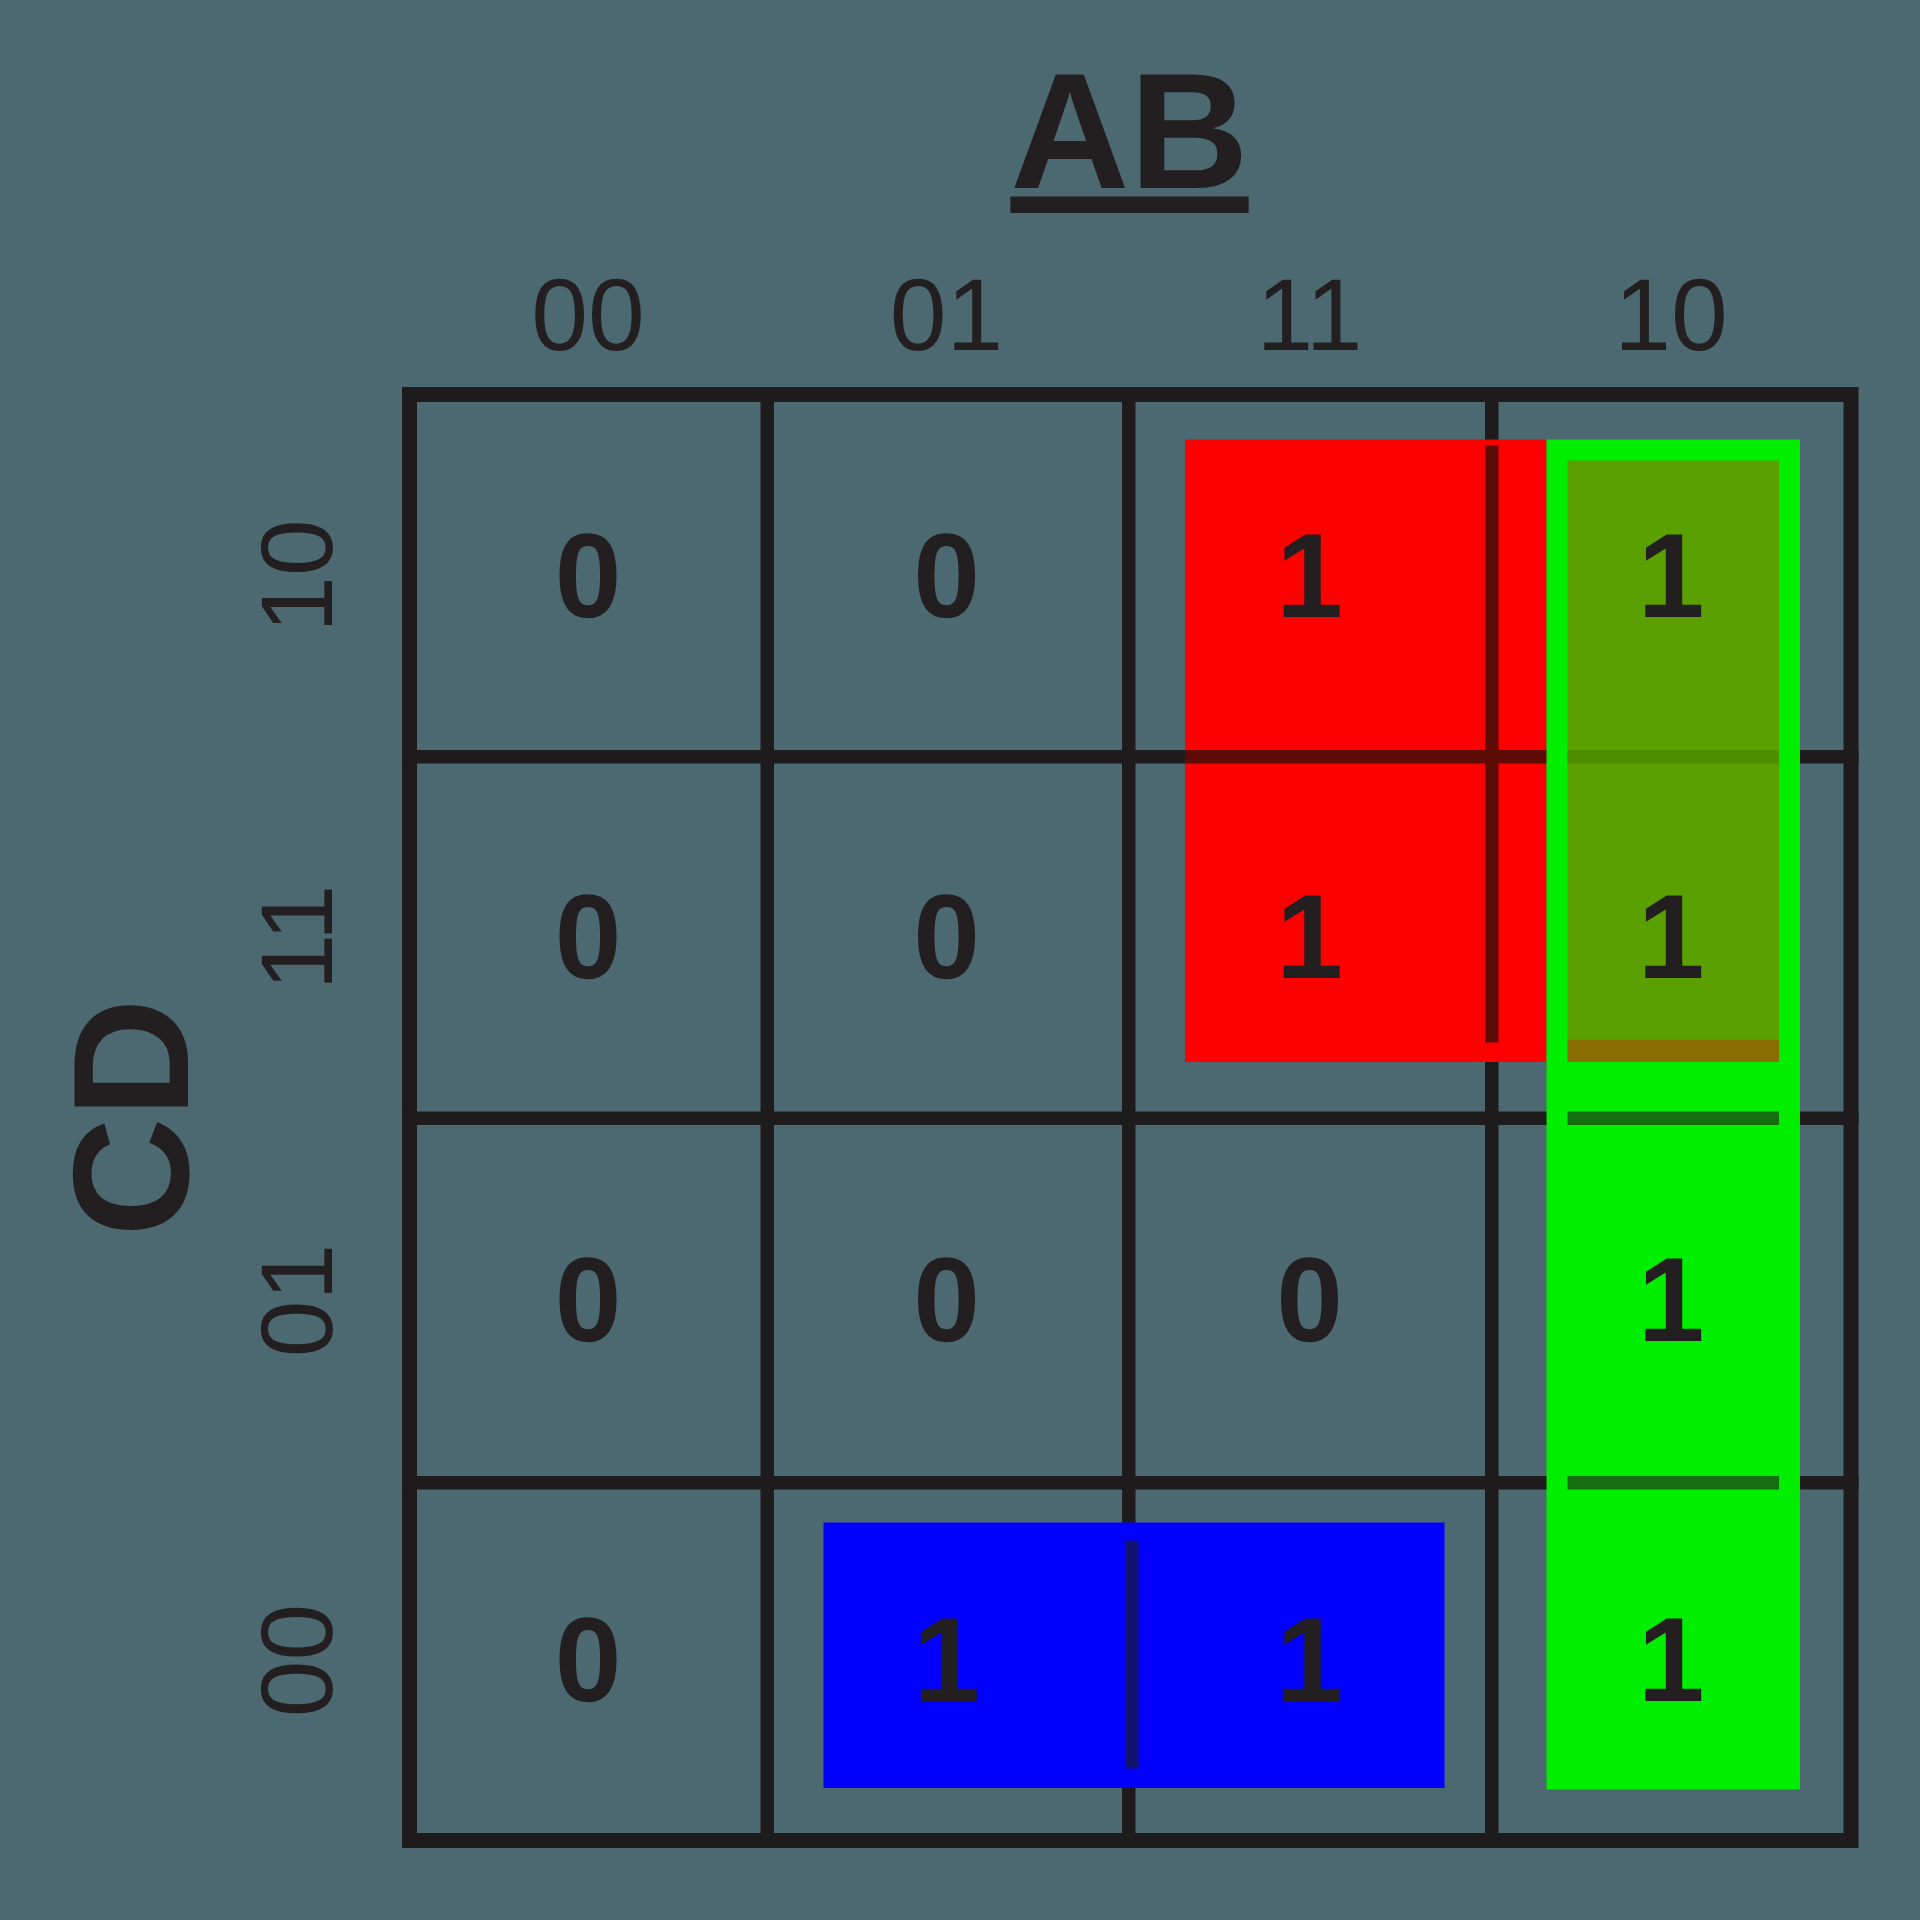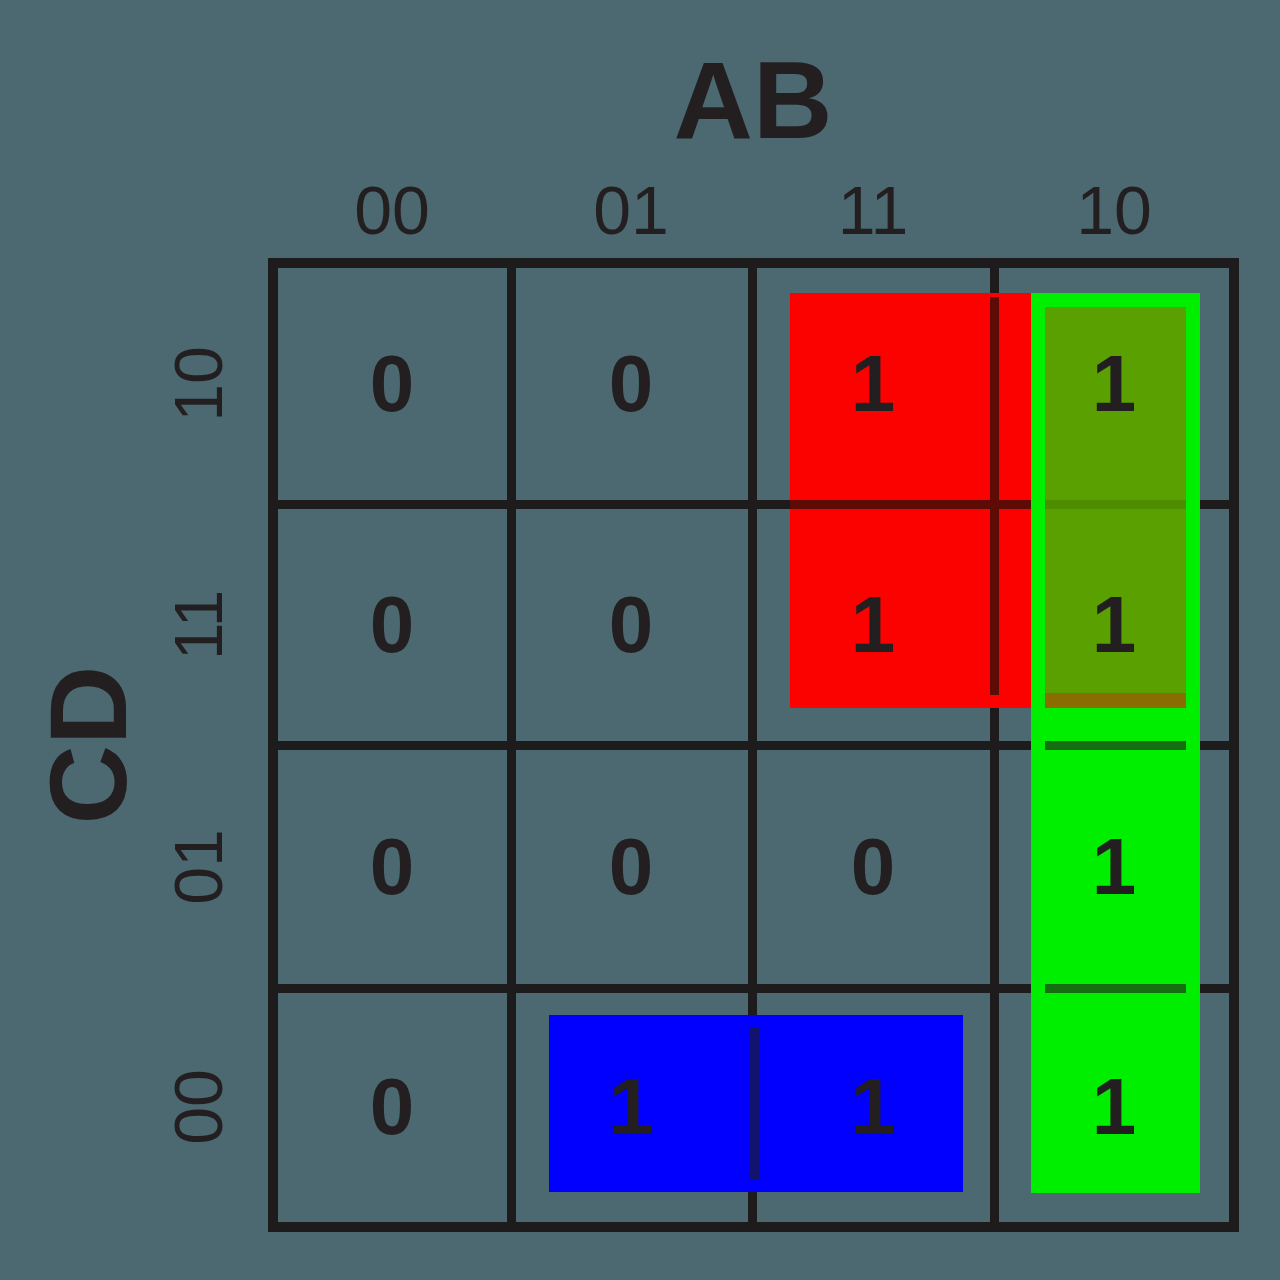--- a/index.html
+++ b/index.html
@@ -99,16 +99,16 @@
   <div class="abs col-head" style="left:392px;top:210px;">00</div>
   <div class="abs col-head" style="left:631px;top:210px;">01</div>
   <div class="abs col-head" style="left:873px;top:210px;">11</div>
   <div class="abs col-head" style="left:1114px;top:210px;">10</div>
 
   <div class="abs row-head" style="left:198px;top:384px;">10</div>
   <div class="abs row-head" style="left:198px;top:625px;">11</div>
   <div class="abs row-head" style="left:198px;top:867px;">01</div>
   <div class="abs row-head" style="left:198px;top:1107px;">00</div>
 
-  <div class="abs axis-label" style="left:753px;top:100px;">AB</div>
+  <div class="abs axis-label" style="left:753px;top:88px;text-decoration:underline;">AB</div>
   <div class="abs axis-label rot" style="left:88px;top:745px;">CD</div>
 
 </div>
 
 </body></html>

